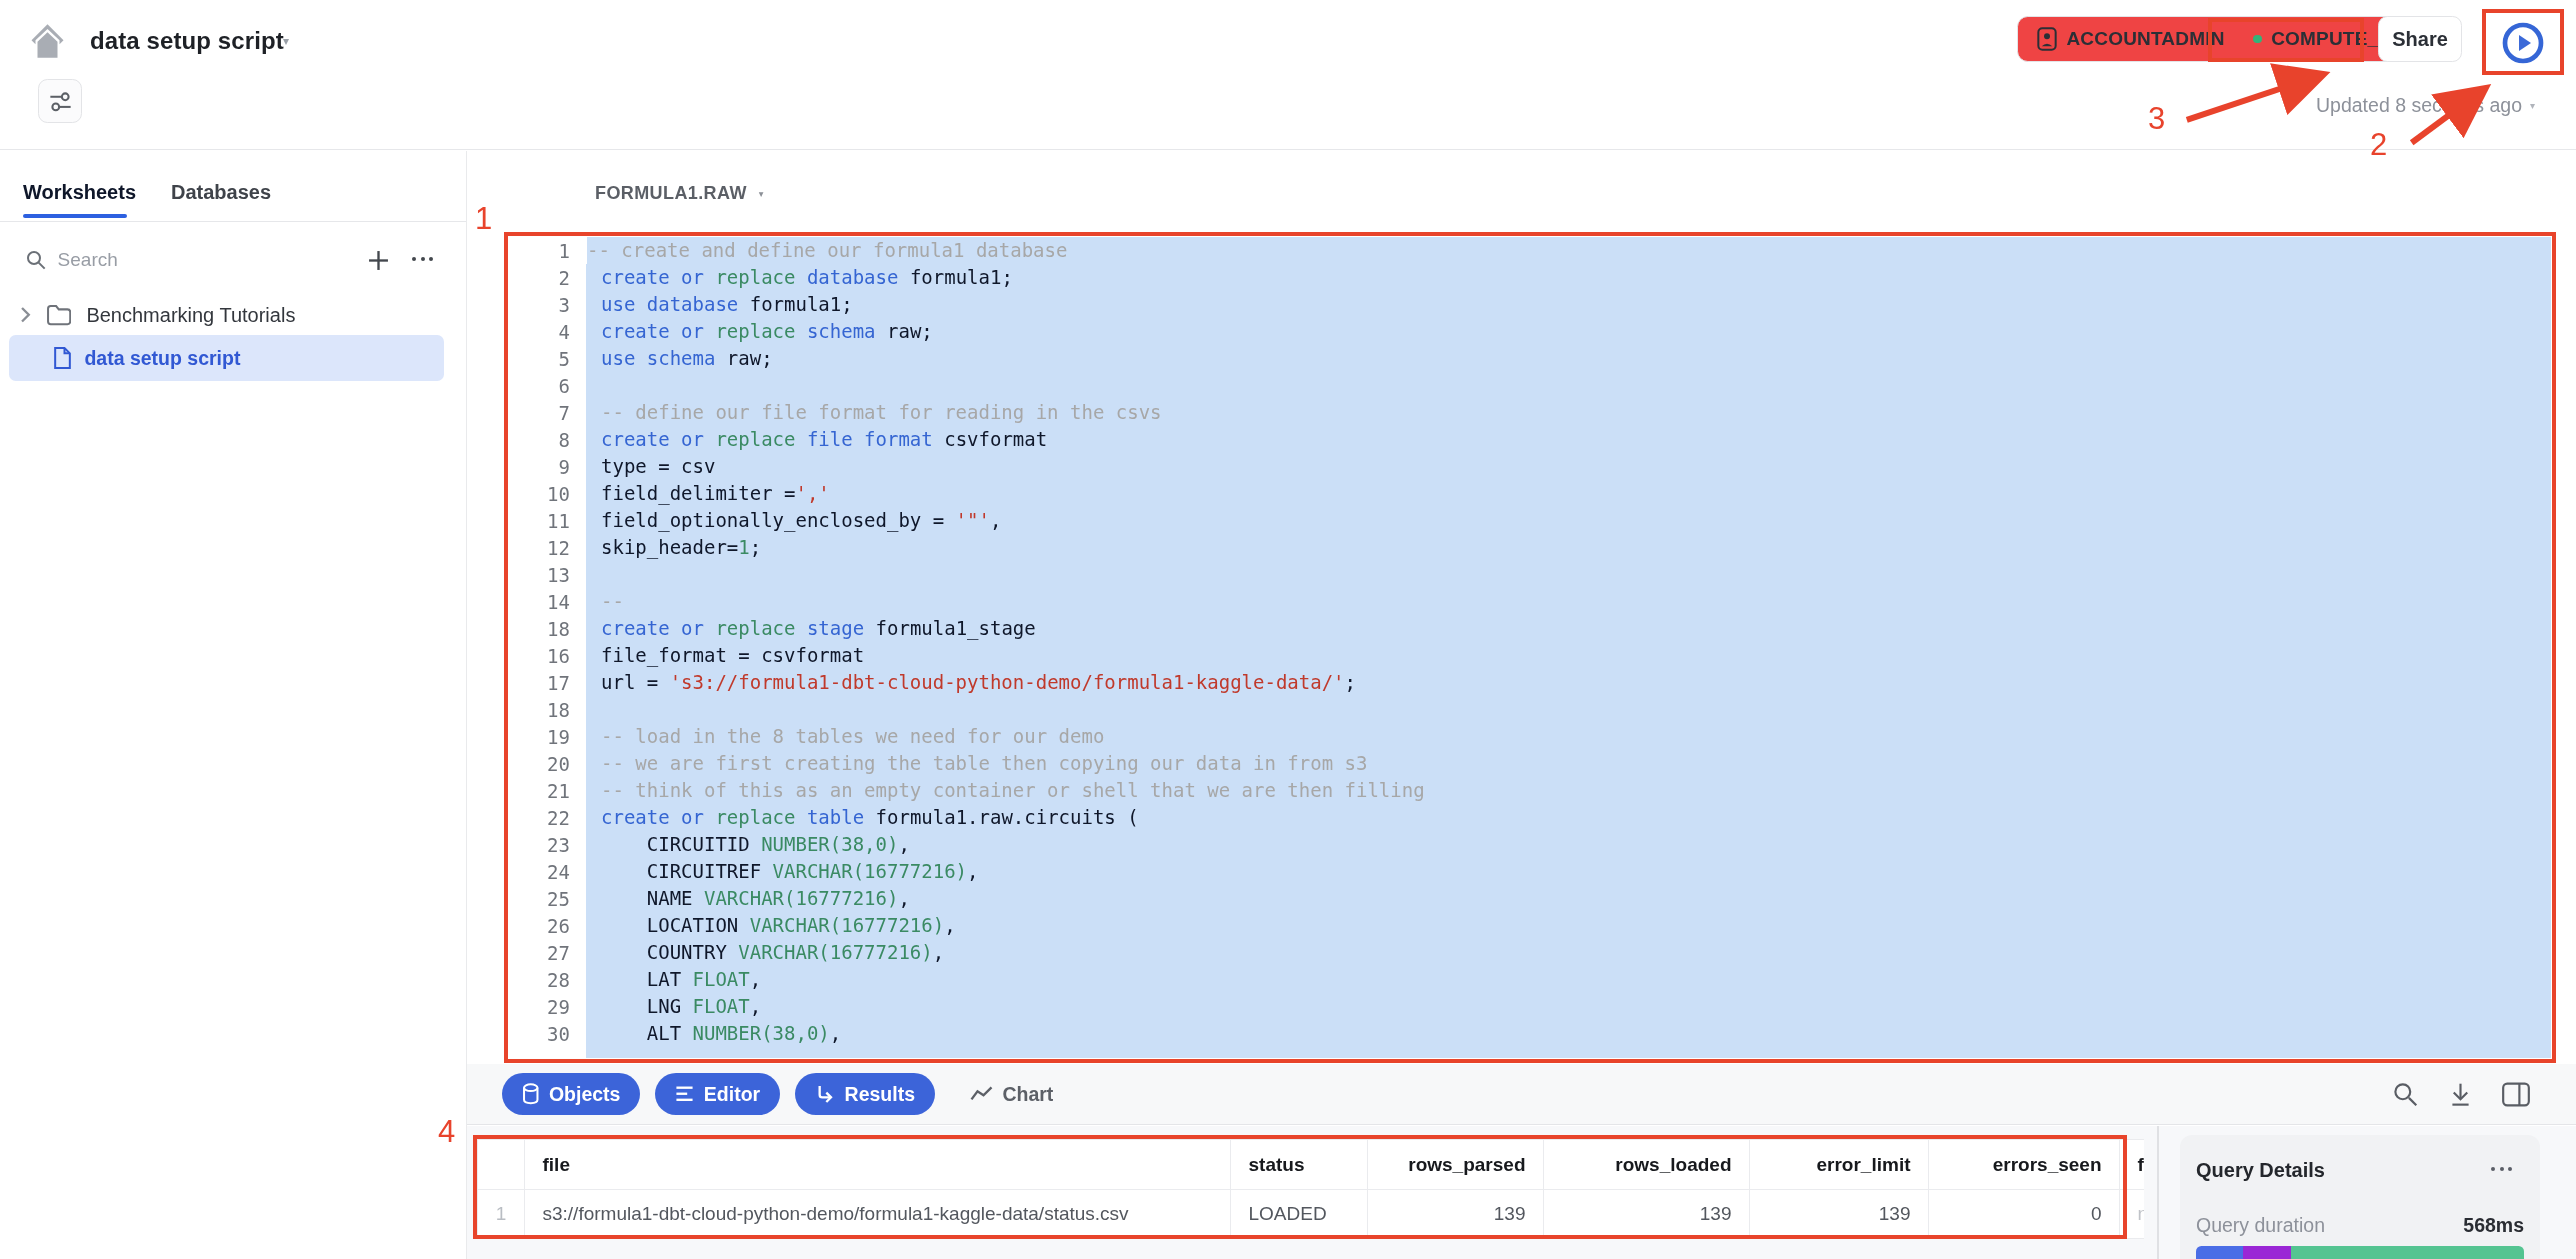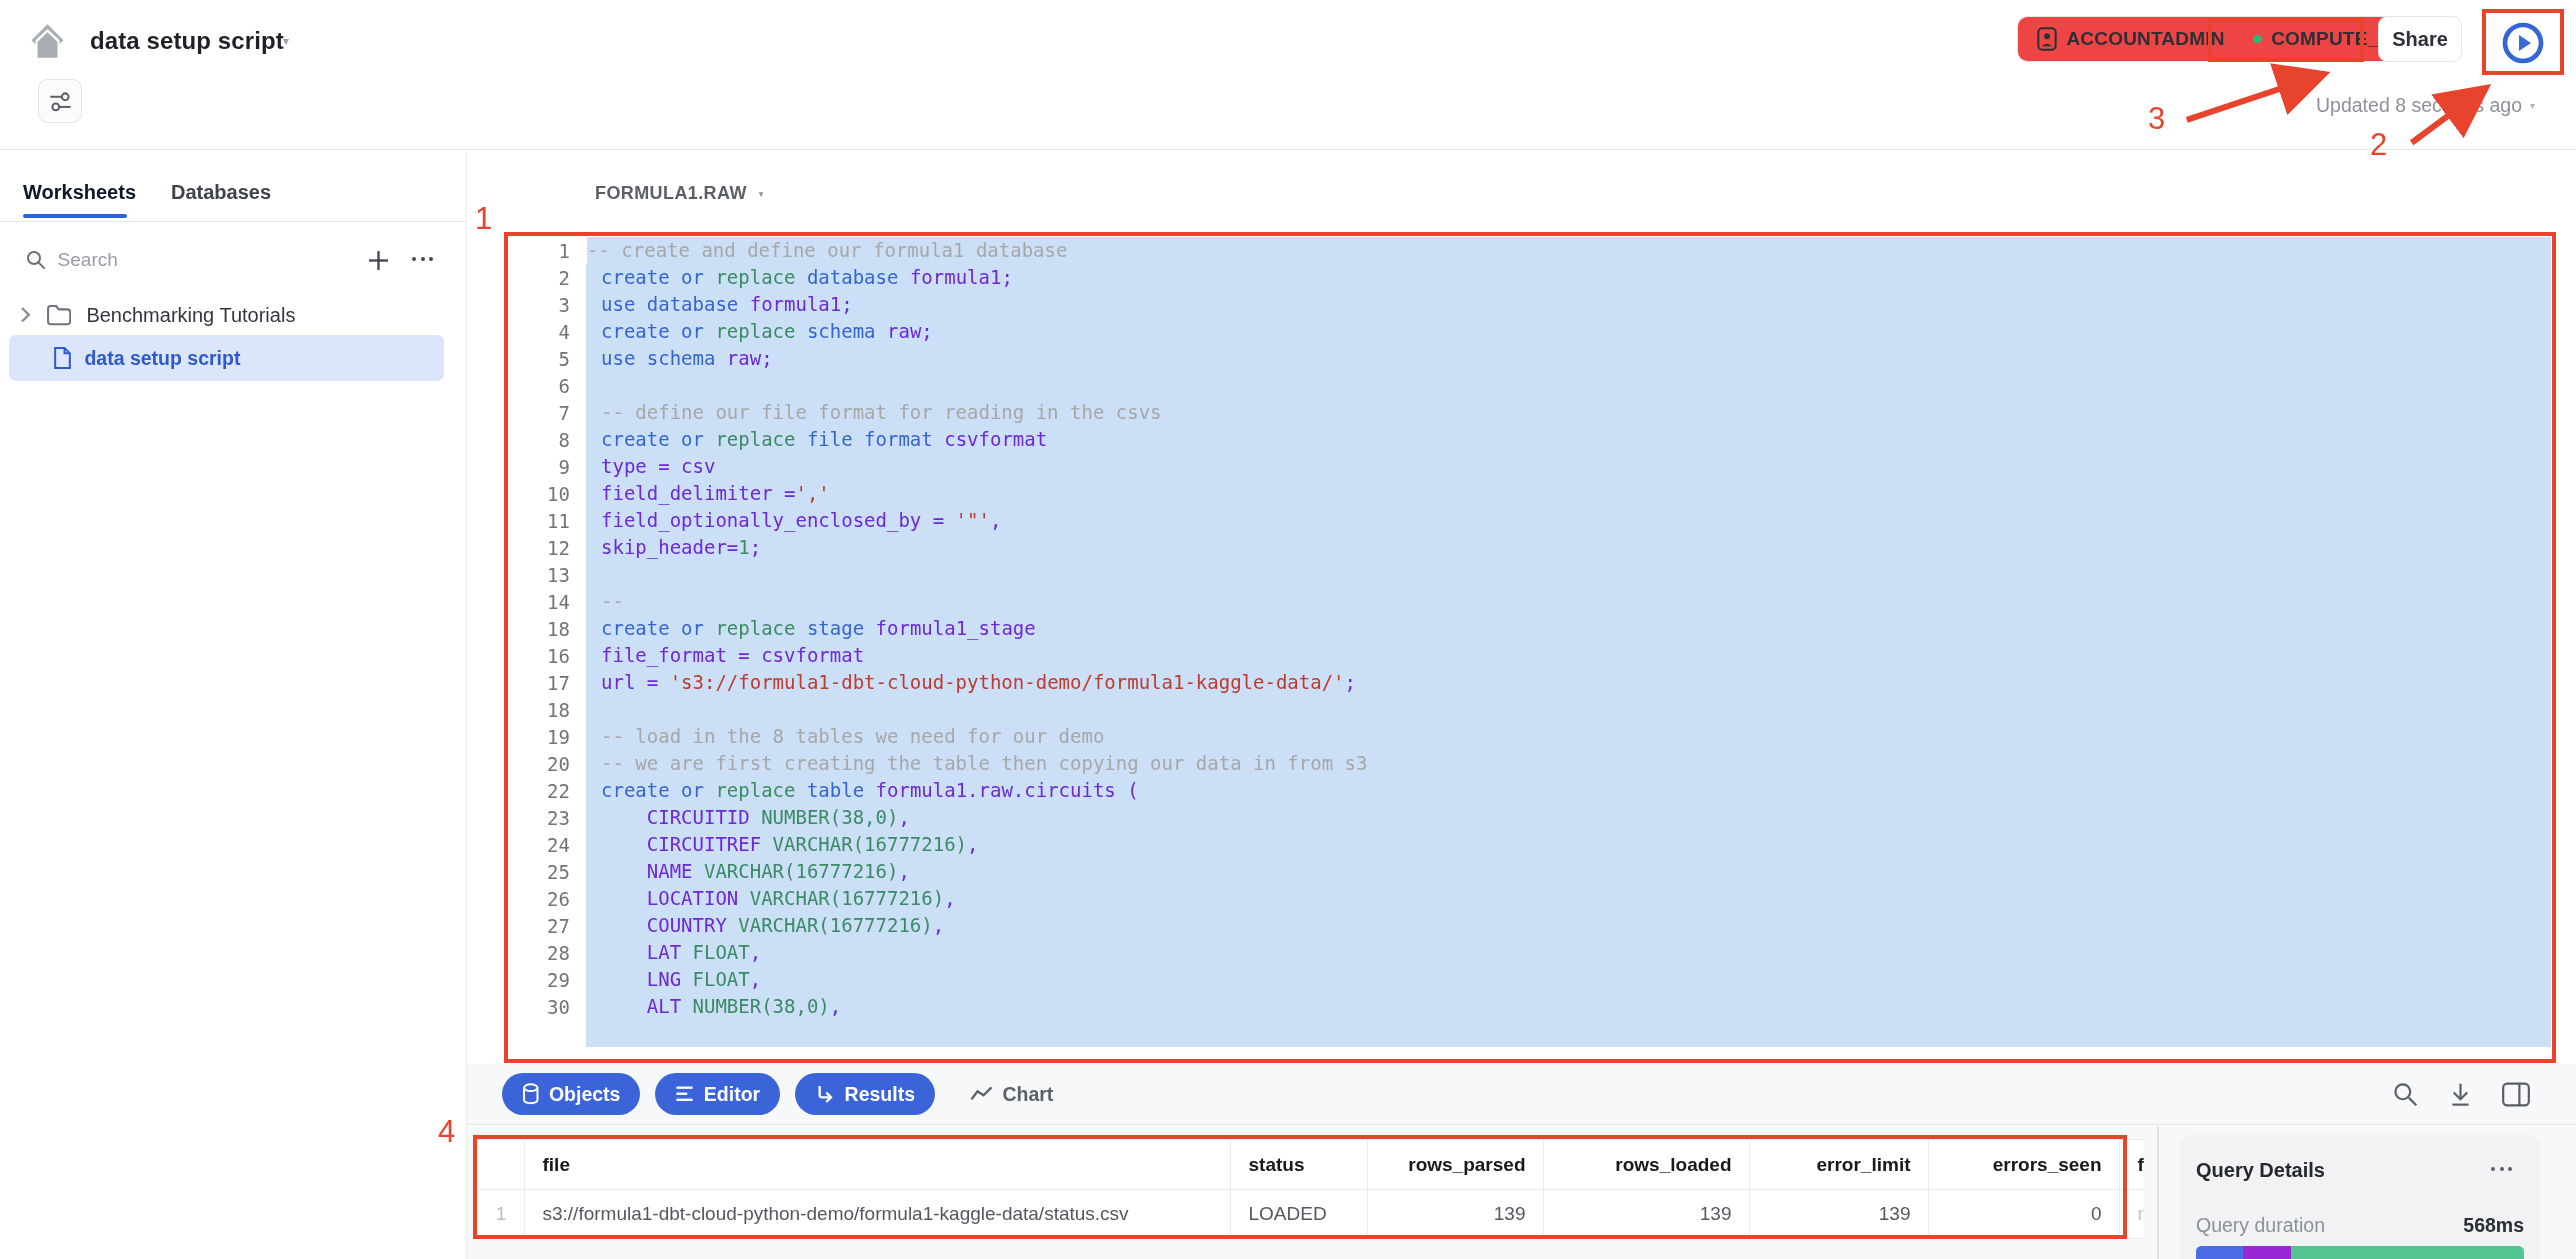--- a/index.html
+++ b/index.html
@@ -43,21 +43,21 @@
 
   
   .ctx-selector{font-size:18px;font-weight:700;color:#5b5f66;letter-spacing:0.4px;}
   .editor-wrap{left:508px;top:237px;width:2043px;height:821px;overflow:hidden;}
   .code-row{display:flex;height:27px;align-items:center;}
   .gutter-num{width:62px;text-align:right;padding-right:16px;flex:none;
               font-family:"DejaVu Sans Mono",monospace;font-size:19px;color:#70747b;}
   .code-line{flex:1;height:27px;line-height:27px;background:#cbdff7;padding-left:15px;
              font-family:"DejaVu Sans Mono",monospace;font-size:19px;white-space:pre;color:#3f444b;}
   .code-row.first .code-line{margin-left:1px;padding-left:0;}
-  .tk-c{color:#a7a7a7;} .tk-b{color:#3565d2;} .tk-g{color:#3a8a63;} .tk-s{color:#c0392b;} .tk-p{color:#6d28d9;}
+  .tk-c{color:#a7a7a7;} .tk-b{color:#3565d2;} .tk-g{color:#3a8a63;} .tk-s{color:#c0392b;} .tk-p{color:#0f172a;}
 
   
   .panel-bar{left:467px;top:1064px;width:2109px;height:61px;background:#f7f8f9;}
   .panel-bar-divider{left:467px;top:1124px;width:2109px;height:1.3px;background:#e4e5e8;}
   .pill-btn{height:42px;border-radius:21.5px;background:#3c64d9;color:#fff;display:inline-flex;
             align-items:center;gap:9.4px;padding:0 20px;font-size:19.5px;font-weight:600;cursor:pointer;}
   .chart-toggle{display:inline-flex;align-items:center;gap:9.4px;color:#5c6067;font-size:19.5px;font-weight:600;cursor:pointer;}
   .tool-icon{cursor:pointer;}
 
   
@@ -258,20 +258,24 @@
         <div class="gutter-num">18</div>
         <div class="code-line"></div>
       </div>
       <div class="code-row">
         <div class="gutter-num">19</div>
         <div class="code-line"><span class="tk-c">-- load in the 8 tables we need for our demo</span></div>
       </div>
       <div class="code-row">
         <div class="gutter-num">20</div>
         <div class="code-line"><span class="tk-c">-- we are first creating the table then copying our data in from s3</span></div>
+      </div>
+      <div class="code-row">
+        <div class="gutter-num">21</div>
+        <div class="code-line"><span class="tk-c">-- think of this as an empty container or shell that we are then filling</span></div>
       </div>
       <div class="code-row">
         <div class="gutter-num">22</div>
         <div class="code-line"><span class="tk-b">create </span><span class="tk-b">or </span><span class="tk-g">replace </span><span class="tk-b">table </span><span class="tk-p">formula1.raw.circuits (</span></div>
       </div>
       <div class="code-row">
         <div class="gutter-num">23</div>
         <div class="code-line"><span class="tk-p">    CIRCUITID </span><span class="tk-g">NUMBER(38,0)</span><span class="tk-p">,</span></div>
       </div>
       <div class="code-row">

